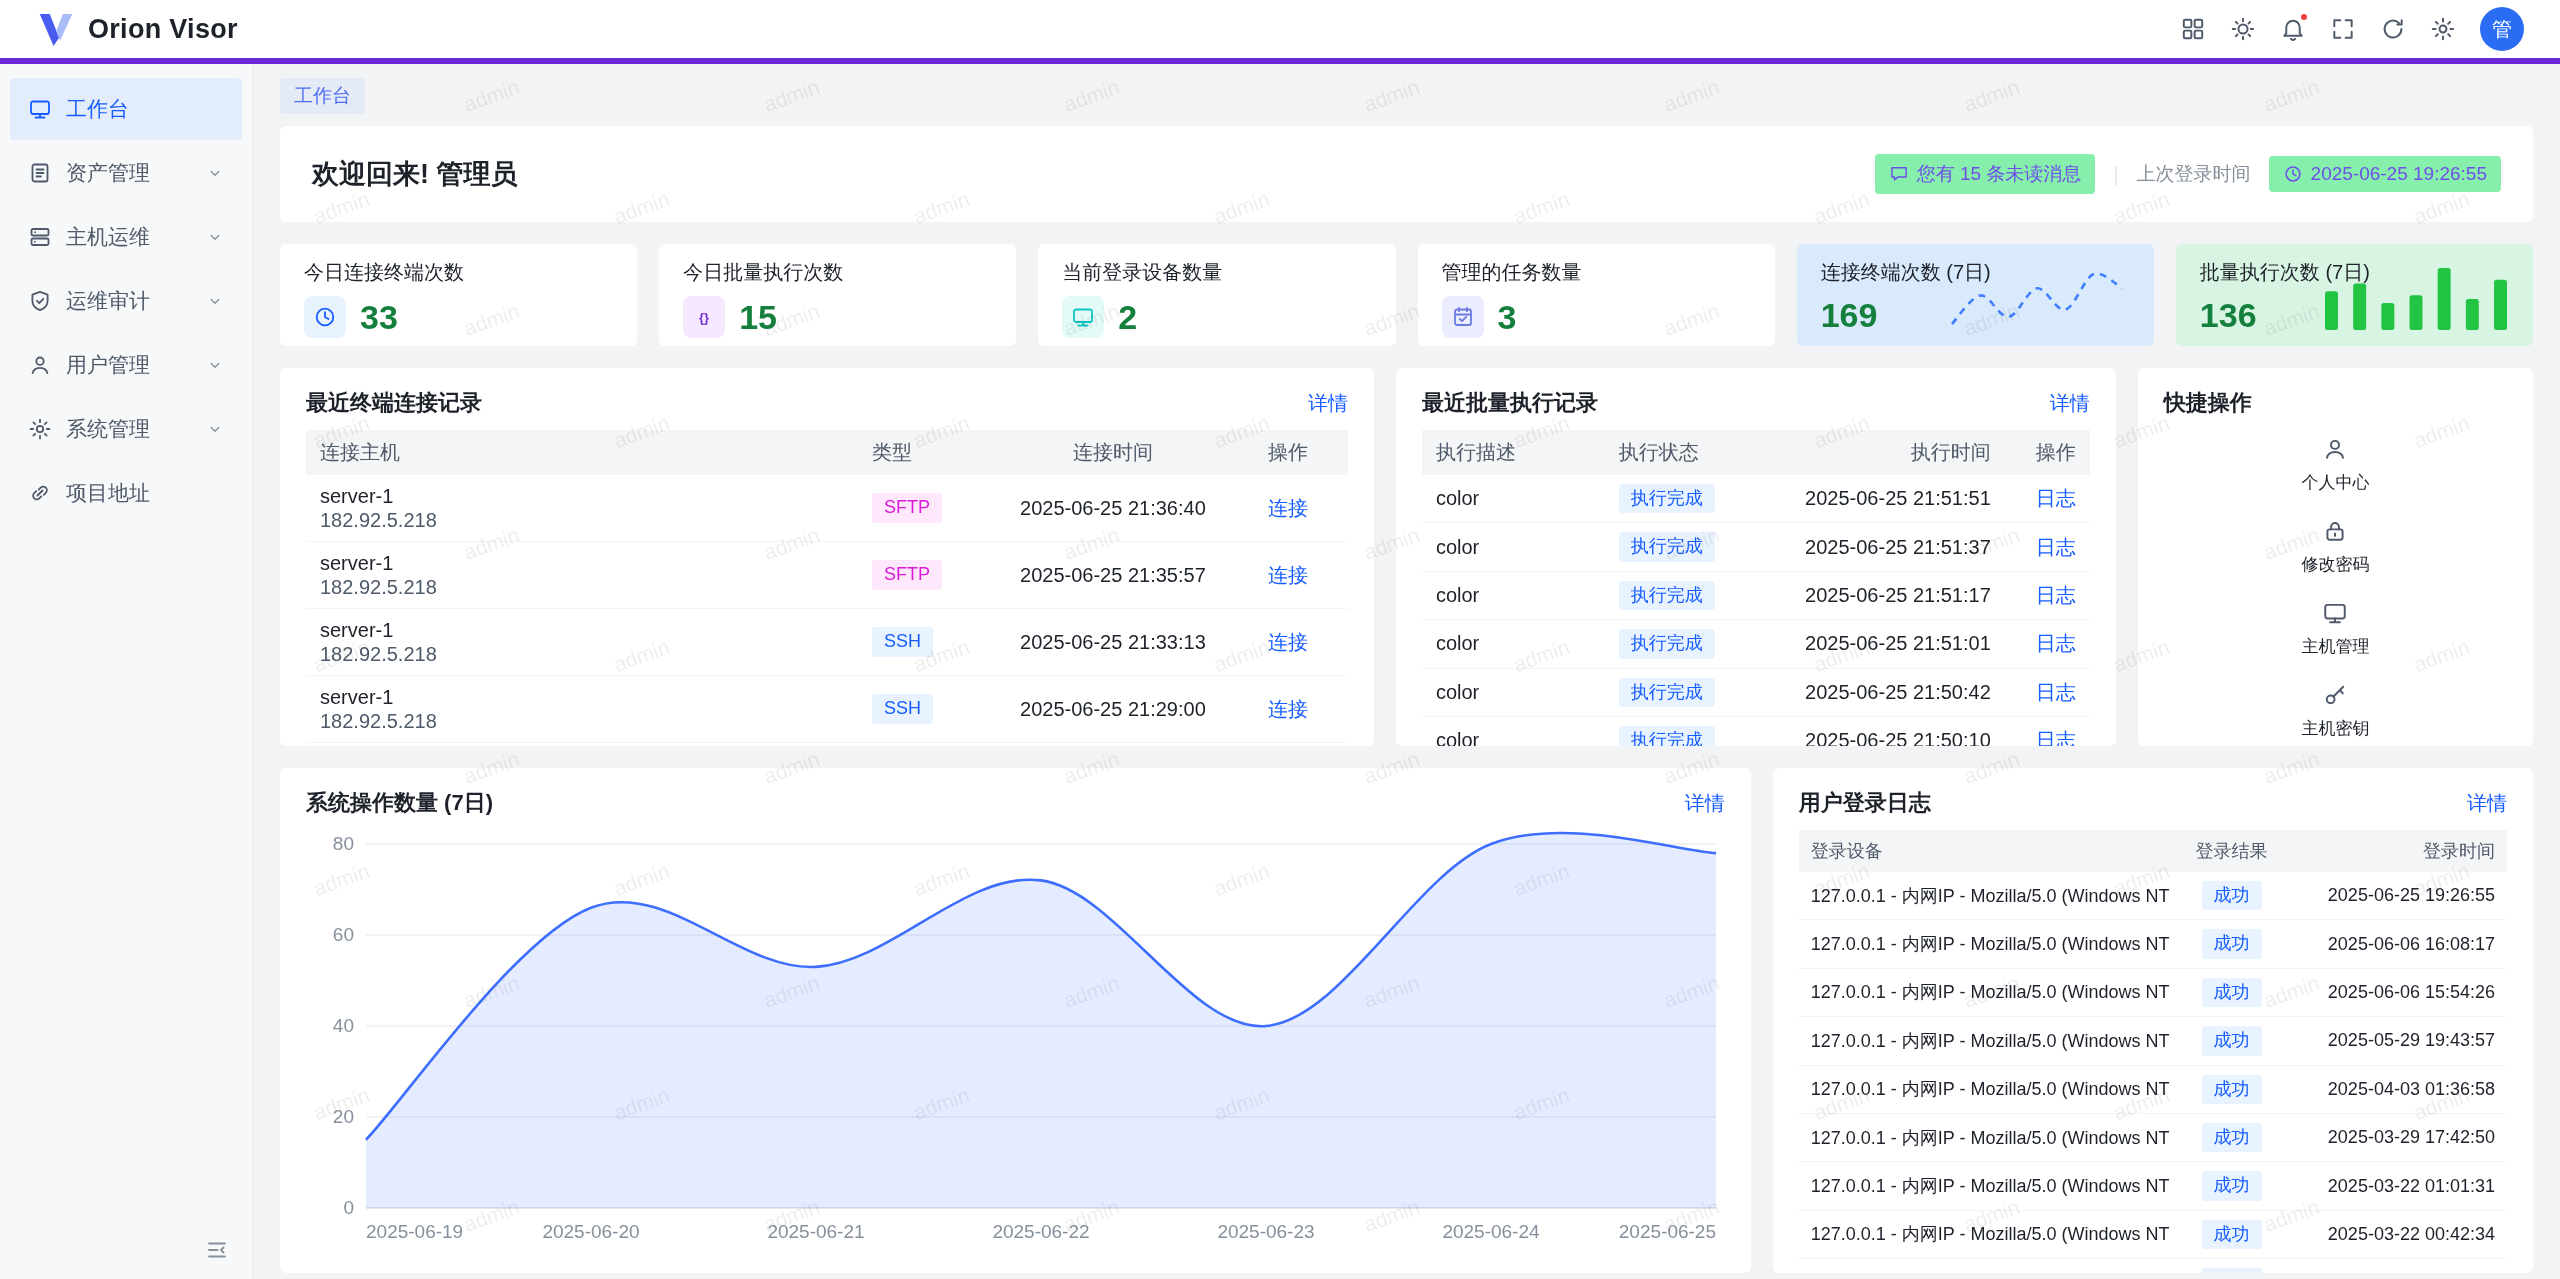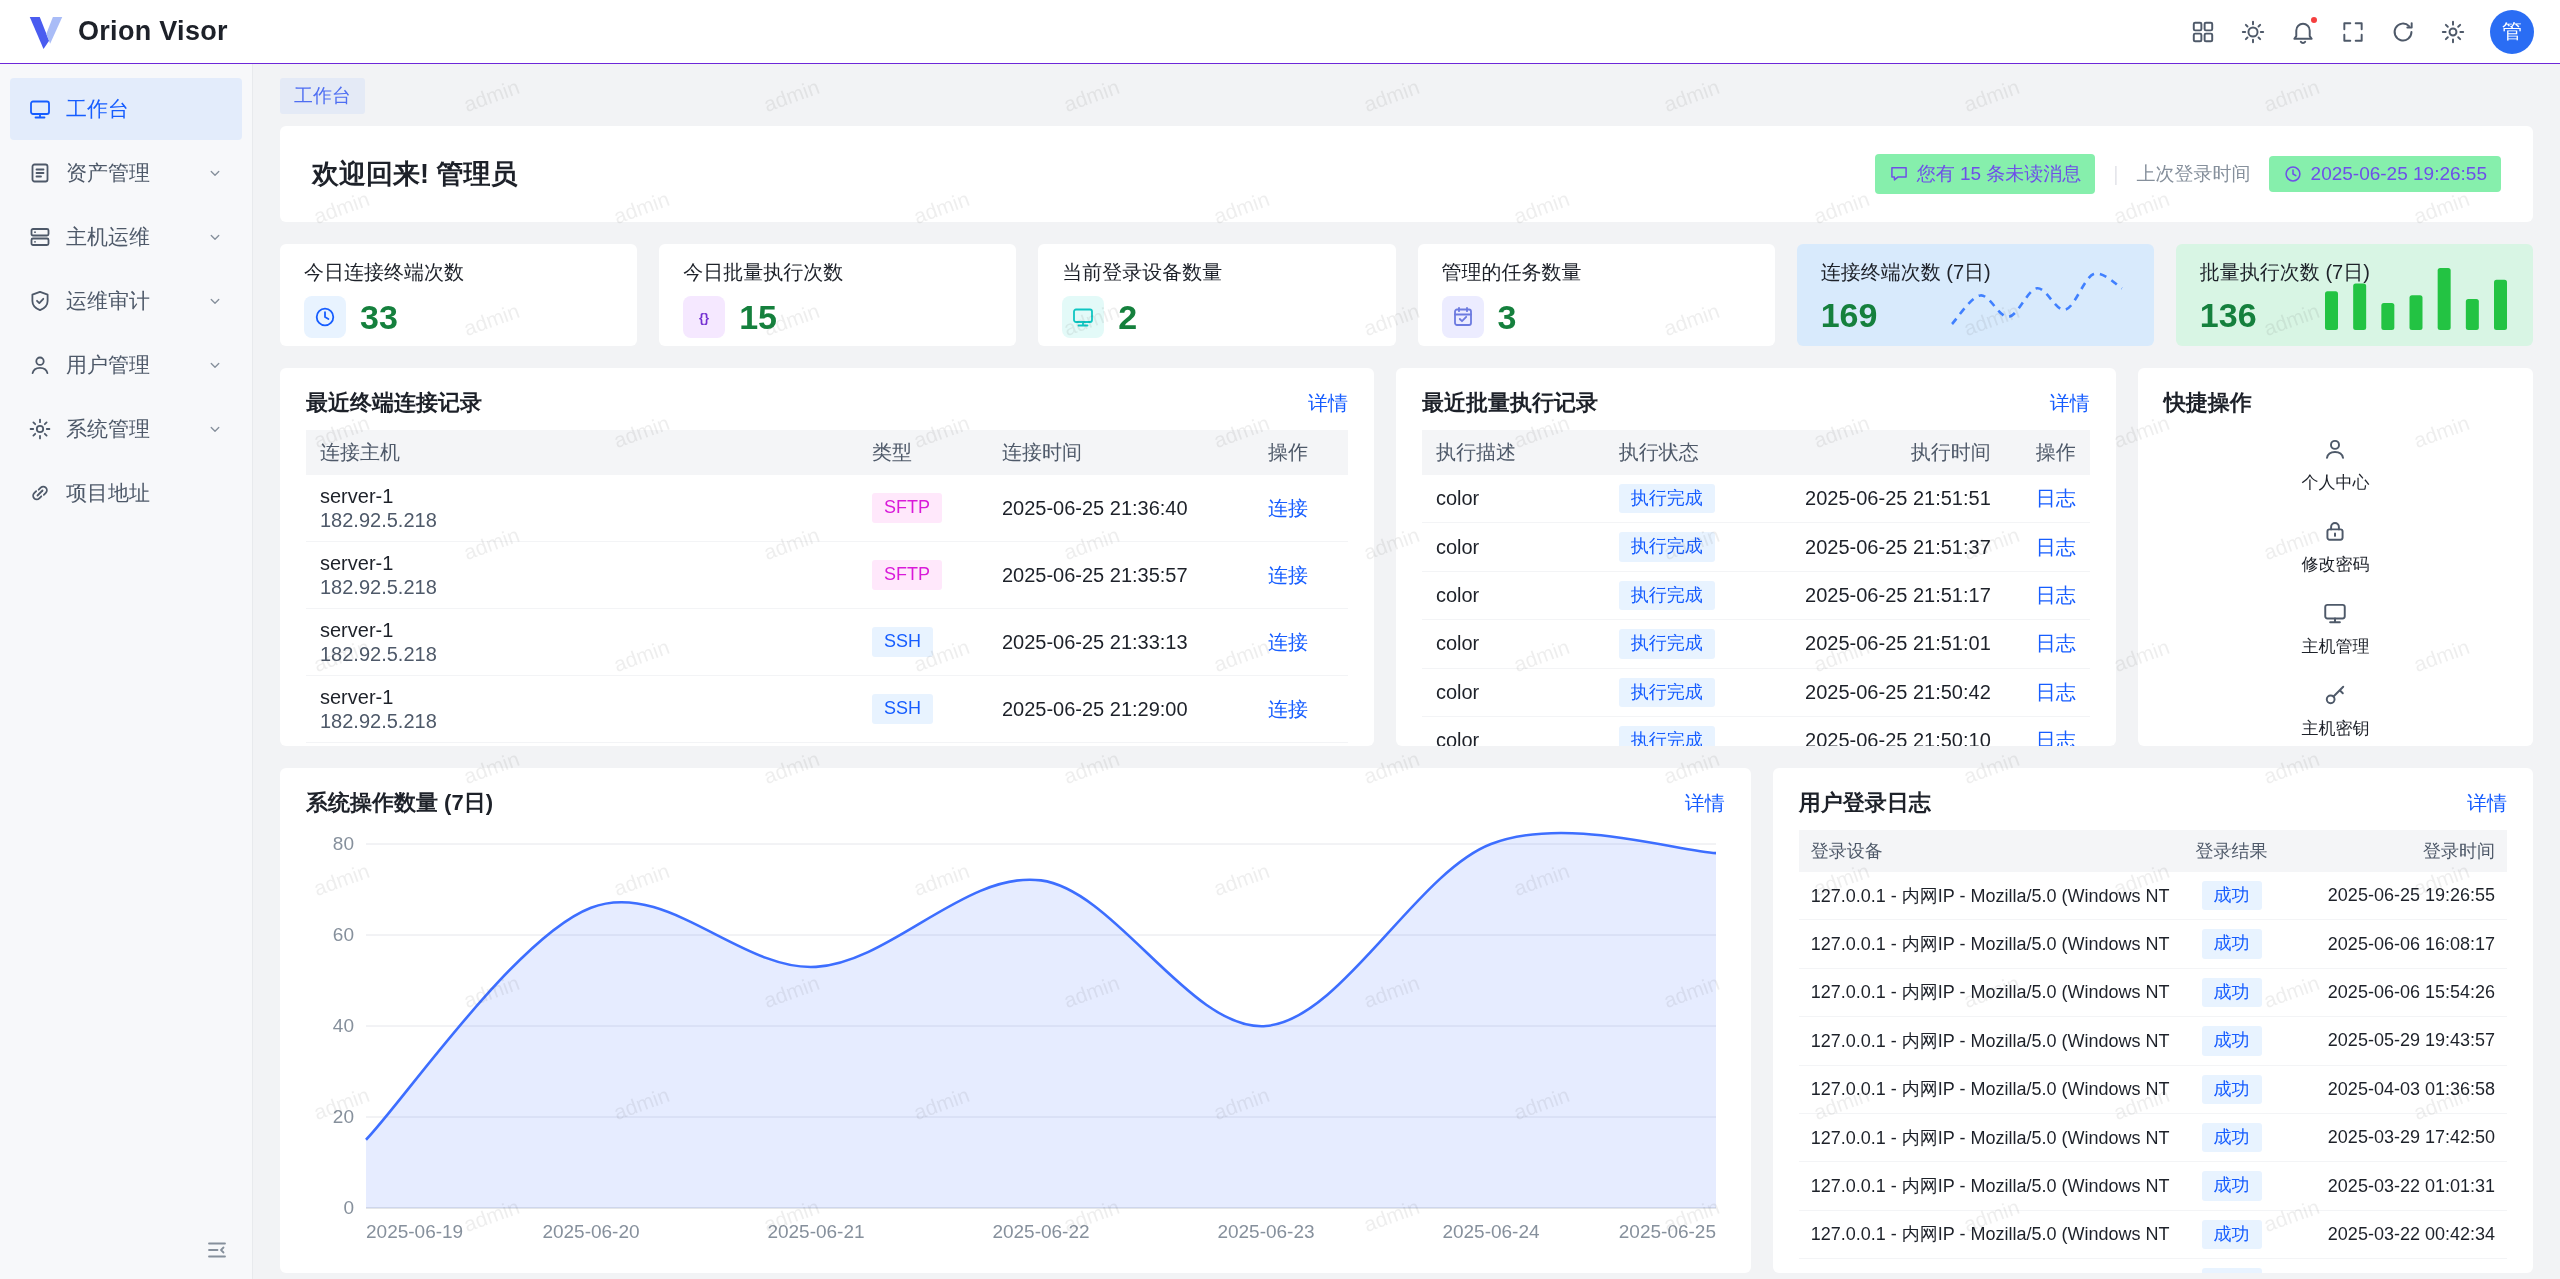--- a/index.html
+++ b/index.html
@@ -1,21 +1,21 @@
 <!DOCTYPE html>
 <html><head>
 <meta charset="utf-8">
 <style>
   *{margin:0;padding:0;box-sizing:border-box}
   html,body{width:2560px;height:1279px;overflow:hidden;background:#f2f3f5;color:#1d2129;
     font-family:"Liberation Sans","DejaVu Sans",sans-serif;}
   a{text-decoration:none}
   
-  .topbar{height:64px;background:#fff;border-bottom:1px solid #6d28d9;display:flex;
-    align-items:center;justify-content:space-between;padding:0 26px;position:relative;z-index:20}
+  .topbar{height:64px;background:#fff;border-bottom:6px solid #6d28d9;display:flex;
+    align-items:center;justify-content:space-between;padding:0 36px;position:relative;z-index:20}
   .brand{display:flex;align-items:center;gap:12px}
   .logo{width:40px;height:40px}
   .brand-name{font-size:27px;font-weight:700;color:#1d2129;letter-spacing:.3px}
   .topbar-right{display:flex;align-items:center;gap:8px}
   .tb-icon{width:42px;height:42px;border-radius:6px;display:flex;align-items:center;
     justify-content:center;color:#4e5969;cursor:pointer;position:relative}
   .tb-icon svg{width:26px;height:26px}
   .badge-dot{position:absolute;top:4px;right:5px;width:10px;height:10px;border-radius:50%;
     background:#f53f3f;border:2px solid #fff}
   .avatar{width:44px;height:44px;border-radius:50%;background:#2a6df4;color:#fff;font-size:20px;
@@ -73,21 +73,21 @@
     padding:9px 14px;font-size:20px;white-space:nowrap}
   .tbl tbody td{padding:9px 14px;font-size:20px;color:#1d2129;border-bottom:1px solid #f3f4f6;
     vertical-align:middle;white-space:nowrap}
   .host-name{line-height:24px;color:#1d2129}
   .host-ip{line-height:24px;color:#4e5969}
   .tag{display:inline-block;padding:3px 12px;border-radius:3px;font-size:18px;line-height:1.3}
   .tag.magenta{background:#ffe8fb;color:#d91ad9}
   .tag.blue{background:#e8f3ff;color:#165dff}
   .link{color:#165dff;font-size:20px;cursor:pointer}
   .tbl-terminal th:nth-child(2),.tbl-terminal td:nth-child(2){width:130px}
-  .tbl-terminal th:nth-child(3),.tbl-terminal td:nth-child(3){width:250px;text-align:left}
+  .tbl-terminal th:nth-child(3),.tbl-terminal td:nth-child(3){width:250px;text-align:center}
   .tbl-terminal th:nth-child(4),.tbl-terminal td:nth-child(4){width:110px;padding-left:30px}
   .tbl-batch th:nth-child(2),.tbl-batch td:nth-child(2){width:150px}
   .tbl-batch th:nth-child(3),.tbl-batch td:nth-child(3){width:250px;text-align:right}
   .tbl-batch th:nth-child(4),.tbl-batch td:nth-child(4){width:85px;text-align:right}
   .tbl-login{table-layout:fixed}
   .tbl-login thead th,.tbl-login tbody td{font-size:18px;padding:9px 12px}
   .tbl-login th:nth-child(2),.tbl-login td:nth-child(2){width:115px;text-align:center}
   .tbl-login th:nth-child(3),.tbl-login td:nth-child(3){width:218px;text-align:right}
   .device-cell{overflow:hidden;white-space:nowrap}
   

